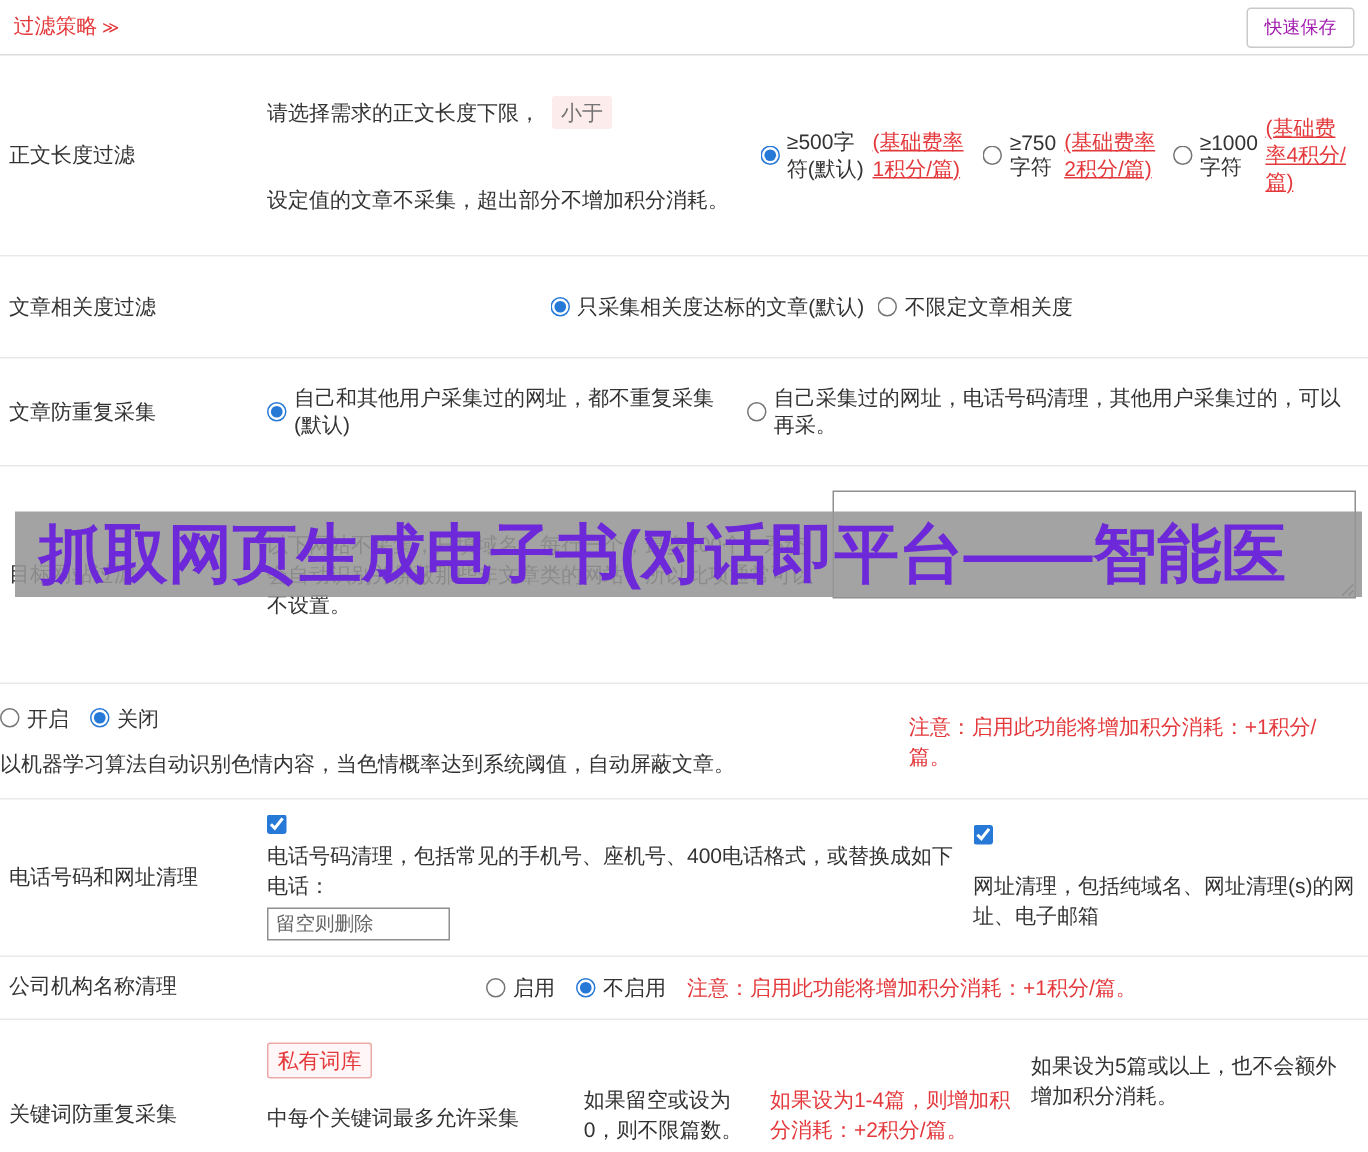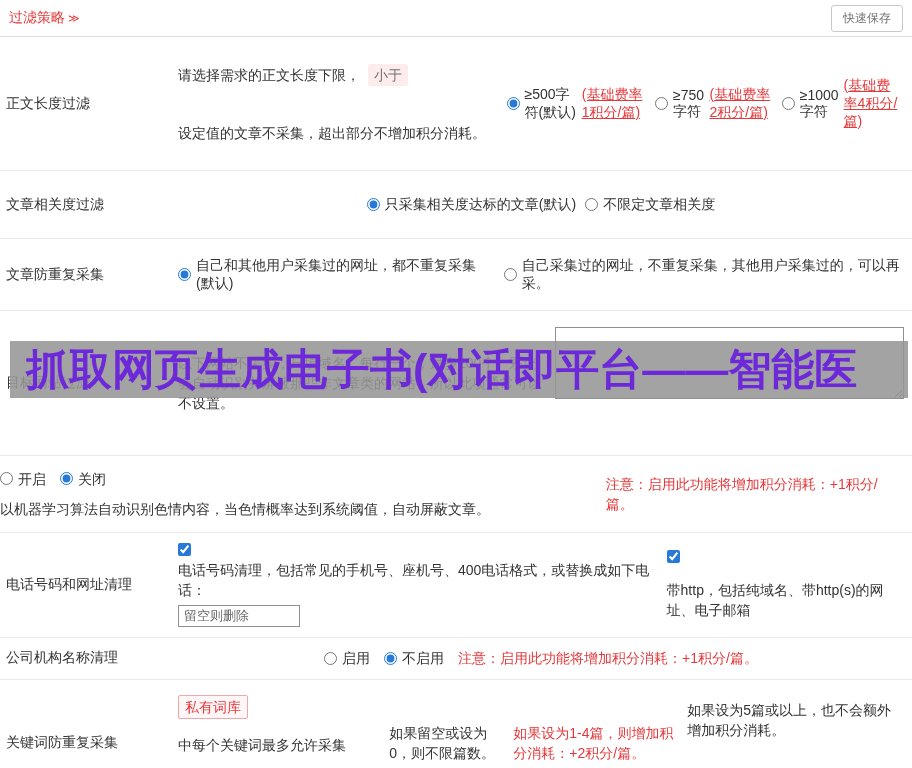--- a/index.html
+++ b/index.html
@@ -11,21 +11,21 @@
   input { accent-color:#2779d8; }
 
   .topbar {
     height:37px; display:flex; align-items:center; justify-content:space-between;
     padding:0 9px; border-bottom:1px solid #dcdcdc;
   }
   .topbar .title { color:#e4393c; font-size:14px; cursor:pointer; }
   .topbar .title .arrow { font-size:11px; margin-left:3px; }
   .save-btn {
     background:#fff; border:1px solid #c9c9c9; border-radius:3px;
-    padding:4px 11px; font-size:12px; color:#737373; cursor:pointer;
+    padding:4px 11px; font-size:12px; color:#a21caf; cursor:pointer;
     font-family:"Liberation Sans", sans-serif;
   }
 
   .row { display:flex; border-bottom:1px solid #e9e9e9; }
   .row:last-child { border-bottom:none; }
   .row .label {
     width:178px; flex-shrink:0; padding:0 6px;
     display:flex; align-items:center; color:#333;
   }
   .row .content {
@@ -134,21 +134,21 @@
 
 <div class="row row-dup">
   <div class="label">文章防重复采集</div>
   <div class="content">
     <label class="opt">
       <input type="radio" name="dup" checked="" style="">
       <span>自己和其他用户采集过的网址，都不重复采集(默认)</span>
     </label>
     <label class="opt">
       <input type="radio" name="dup" style="">
-      <span>自己采集过的网址，不重复采集，其他用户采集过的，可以再采。</span>
+      <span>自己采集过的网址，电话号码清理，其他用户采集过的，可以再采。</span>
     </label>
   </div>
 </div>
 
 <div class="row row-site">
   <div class="label">目标网站过滤</div>
   <div class="content">
     <div class="line">以下网站不采集，只填域名，每行一个，最多200个。系统会自动识别并屏蔽那些非文章类的网站，所以此项通常可以不设置。</div>
     <textarea class="site-textarea" style=""></textarea>
   </div>
@@ -174,21 +174,21 @@
 <div class="row row-phone">
   <div class="label">电话号码和网址清理</div>
   <div class="content">
     <div class="line">
       <input type="checkbox" checked="" style="">
       <span>电话号码清理，包括常见的手机号、座机号、400电话格式，或替换成如下电话：</span>
       <input type="text" class="phone-input" placeholder="留空则删除" style="">
     </div>
     <div class="line">
       <input type="checkbox" checked="" style="">
-      <span>带http，包括纯域名、带http(s)的网址、电子邮箱</span>
+      <span>网址清理，包括纯域名、网址清理(s)的网址、电子邮箱</span>
     </div>
   </div>
 </div>
 
 <div class="row row-company">
   <div class="label">公司机构名称清理</div>
   <div class="content">
     <div class="line">
       <label class="opt">
         <input type="radio" name="comp" style="">

